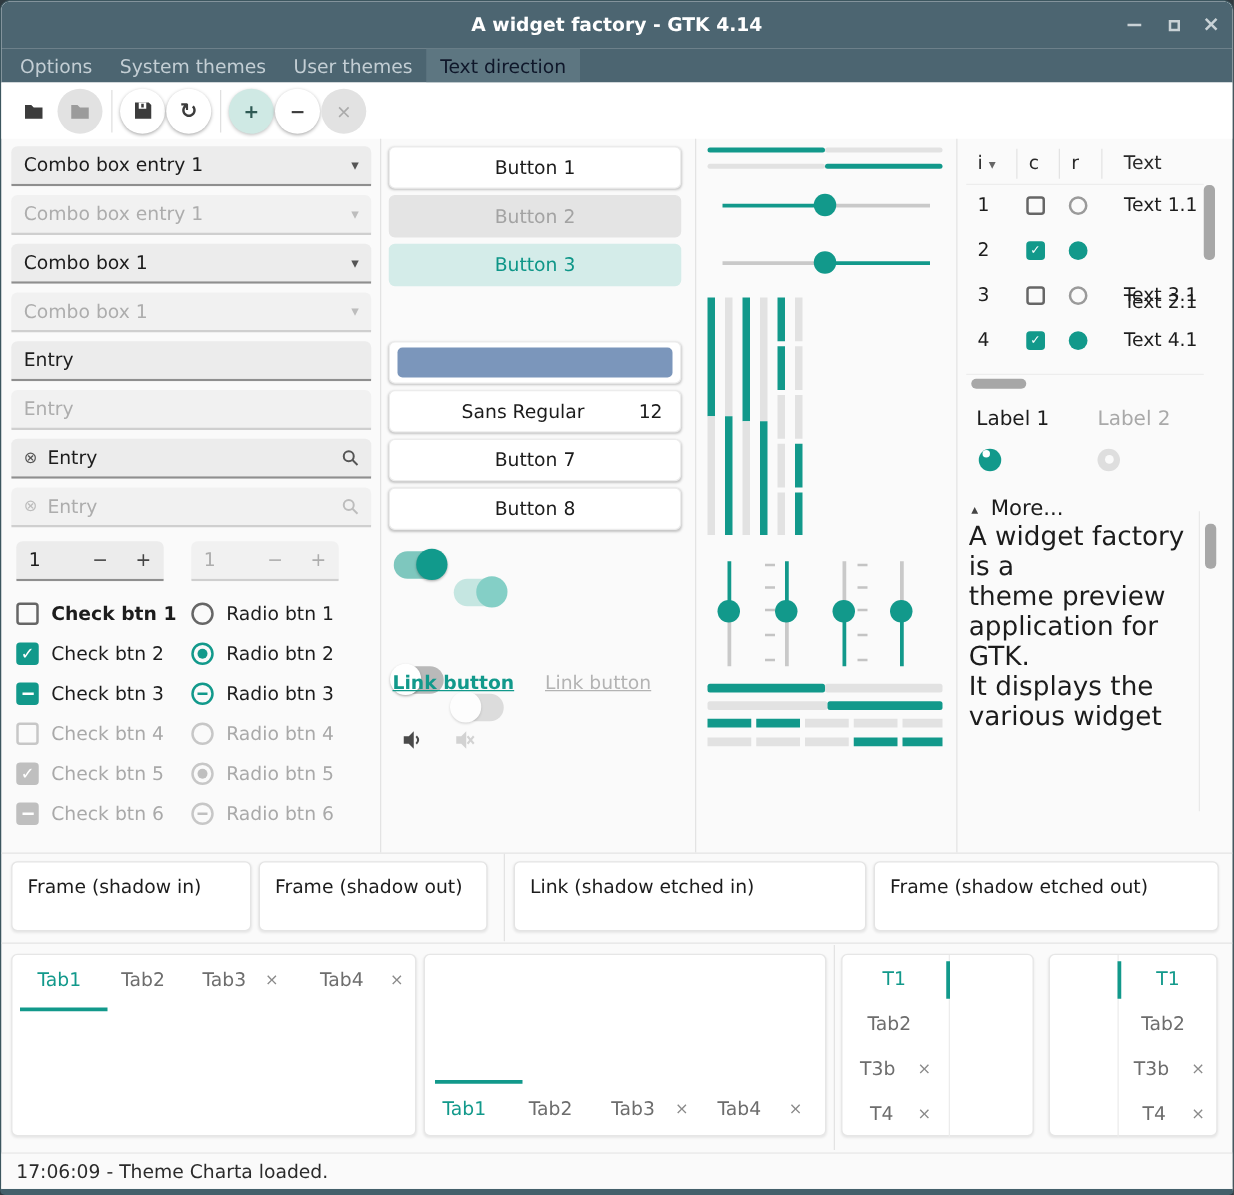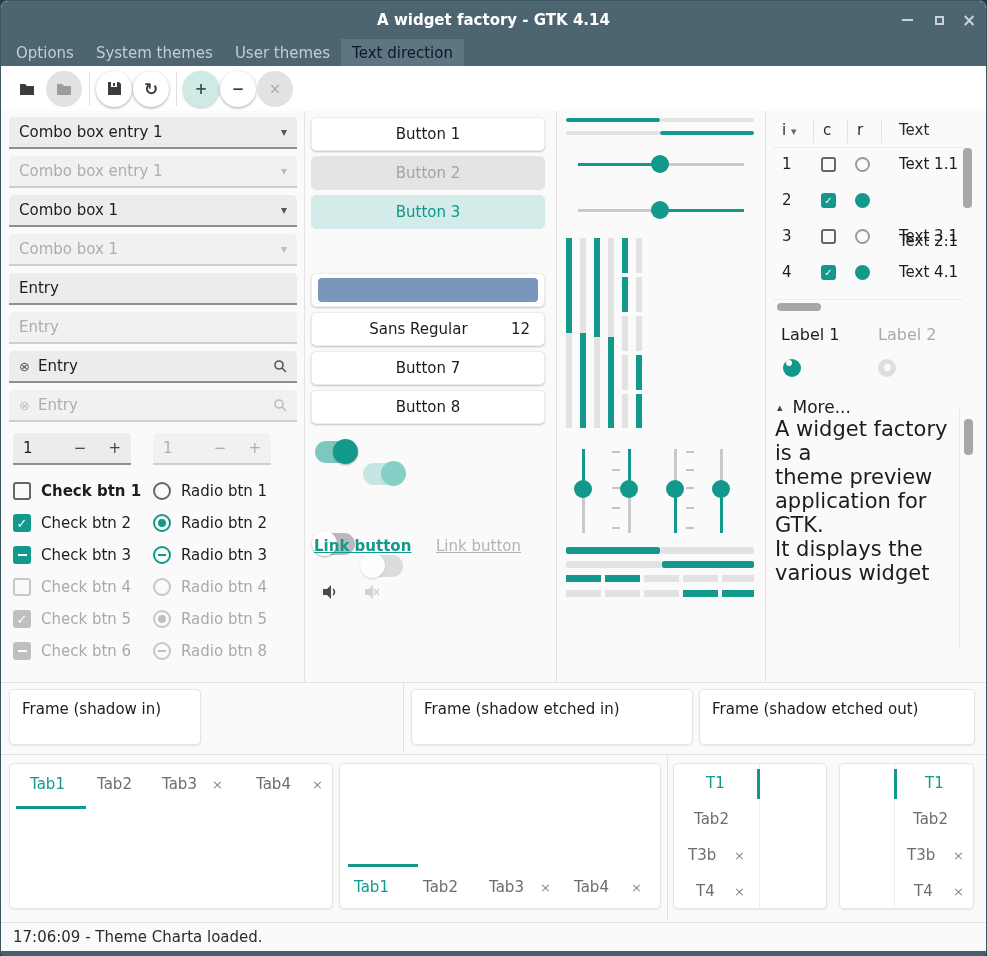--- a/index.html
+++ b/index.html
@@ -245,21 +245,21 @@
     <div class="abs" style="left:144px;top:499px;display:flex;align-items:center;gap:10px;">
       <span class="rad dis">
           <i style="display:block;width:8px;height:8px;border-radius:50%;"></i>
         </span>
       <span class="wlabel dis">Radio btn 5</span>
     </div>
     <div class="abs" style="left:144px;top:531px;display:flex;align-items:center;gap:10px;">
       <span class="rad dis">
           <i style="display:block;width:8px;height:2px;"></i>
         </span>
-      <span class="wlabel dis">Radio btn 8</span>
+      <span class="wlabel dis">Radio btn 6</span>
     </div>
   </div>
 
   <div class="abs" style="left:310px;top:110px;width:234px;height:570px;">
     <div class="abs btn" style="left:0;top:6px;width:234px;">
         <span>Button 1</span>
       </div>
     <div class="abs btn dis" style="left:0;top:45px;width:234px;">
         <span>Button 2</span>
       </div>
@@ -454,21 +454,22 @@
       <div>It displays the</div>
       <div>various widget</div>
     </div>
     <div class="sep-v" style="left:186px;top:298px;height:240px;background:#e9e9e9;"></div>
     <div class="scroll" style="left:191px;top:308px;width:9px;height:36px;"></div>
   </div>
 
   <div class="sep-h" style="top:681px;"></div>
   <div class="sep-v" style="left:402px;top:682px;height:70px;"></div>
   <div class="frame" style="left:8px;top:688px;width:192px;height:56px;"><span>Frame (shadow in)</span></div>
-  <div class="frame" style="left:410px;top:688px;width:282px;height:56px;"><span>Frame (shadow etched in)</span></div>
+  <div class="frame" style="left:206px;top:688px;width:183px;height:56px;"><span>Frame (shadow out)</span></div>
+  <div class="frame" style="left:410px;top:688px;width:282px;height:56px;"><span>Link (shadow etched in)</span></div>
   <div class="frame" style="left:698px;top:688px;width:276px;height:56px;"><span>Frame (shadow etched out)</span></div>
   <div class="sep-h" style="top:753px;"></div>
 
   <div class="sep-v" style="left:666px;top:755px;height:164px;"></div>
 
   <div class="nb" style="left:8px;top:762px;width:324px;height:146px;">
     <span class="tab active" style="left:20px;top:11px;">Tab1</span>
     <span class="tab" style="left:87px;top:11px;">Tab2</span>
     <span class="tab" style="left:152px;top:11px;">Tab3</span>
     <span class="tclose" style="left:202px;top:13px;">×</span>

